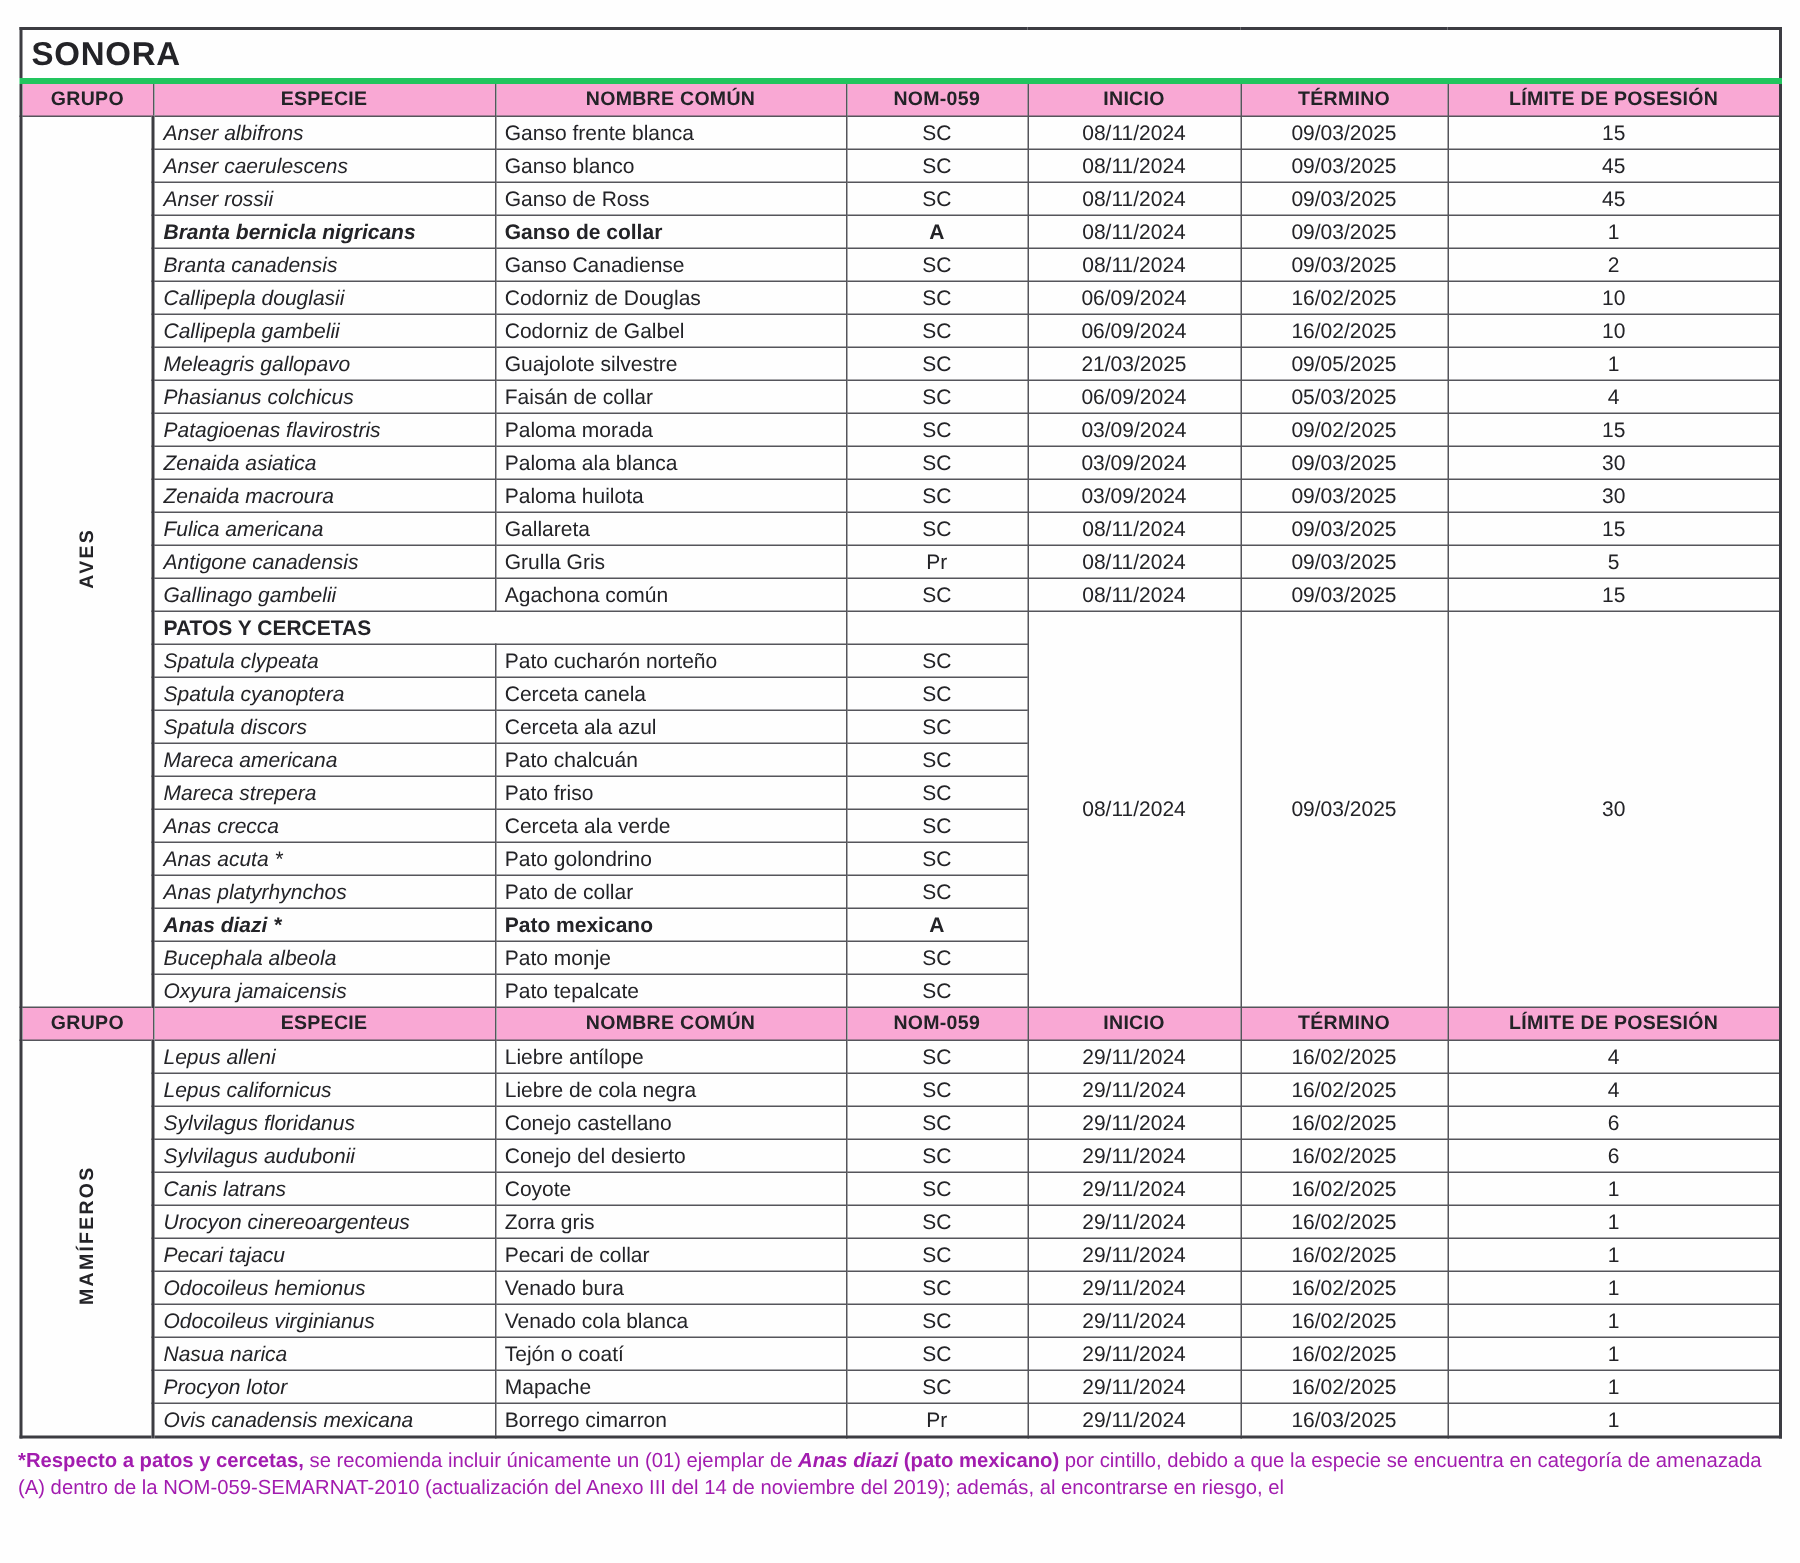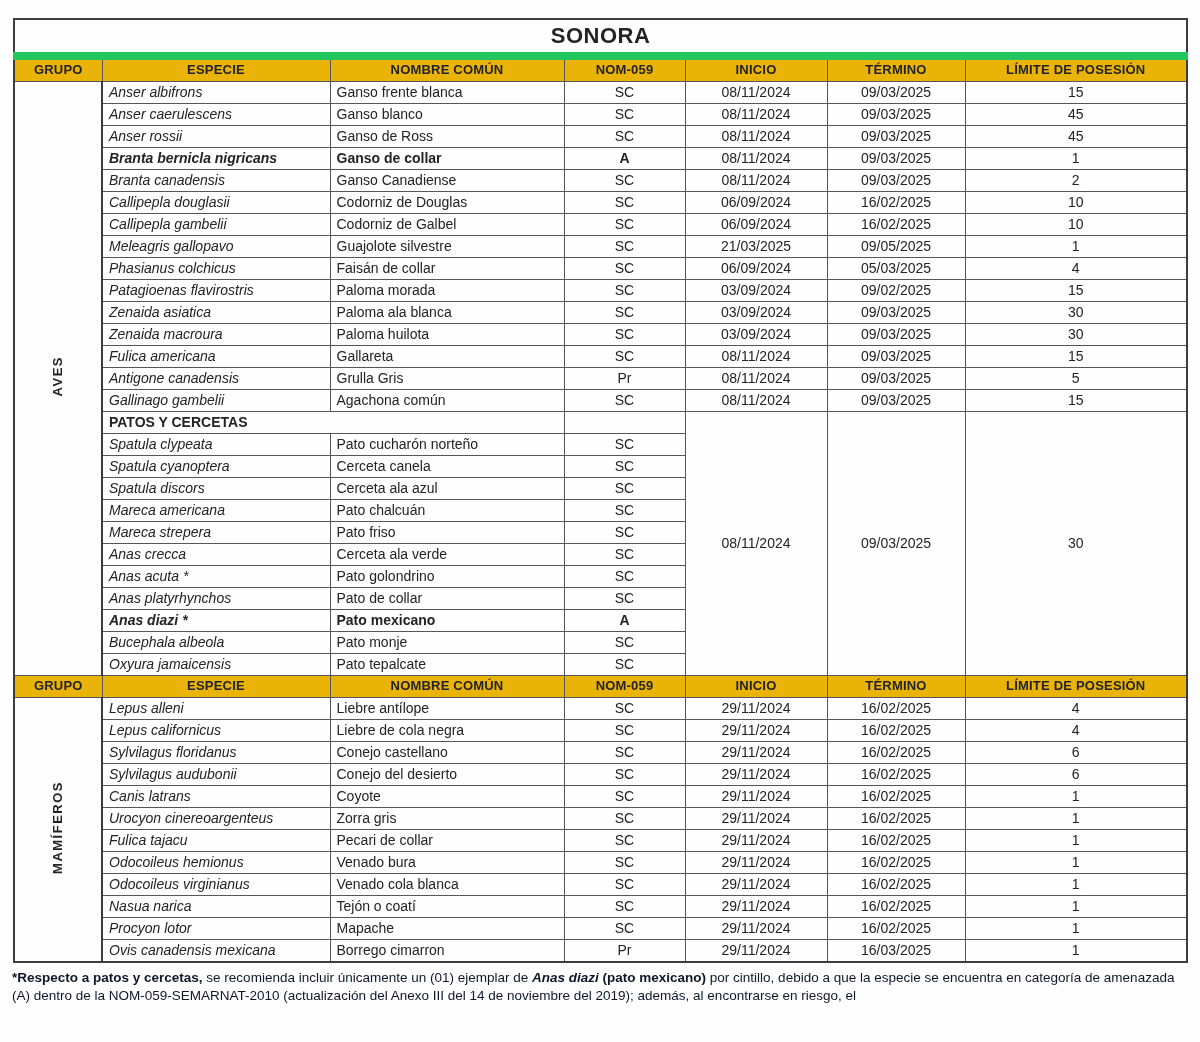--- a/index.html
+++ b/index.html
@@ -1,29 +1,29 @@
 <!DOCTYPE html>
 <html><head>
 <meta charset="utf-8">
 <style>
   html,body{margin:0;padding:0;background:#ffffff;}
   body{width:1200px;height:1042px;font-family:"Liberation Sans","DejaVu Sans",sans-serif;color:#232327;}
   .page{position:relative;width:1200px;height:1042px;background:#fefefe;overflow:hidden;}
   table.main{border-collapse:collapse;table-layout:fixed;width:1173px;margin:18px 0 0 13px;border:2px solid #3c3c42;}
   td,th{border:1px solid #55555b;font-size:14px;line-height:1.12;padding:2px 6px;height:17px;overflow:hidden;white-space:nowrap;vertical-align:middle;}
-  td.title-cell{font-size:22px;font-weight:bold;text-align:center;height:28px;letter-spacing:0.5px;border-bottom:8px solid #22c55e;}
-  th.hdr{font-weight:bold;font-size:13px;text-align:center;background:#eab308;letter-spacing:0.2px;}
+  td.title-cell{font-size:22px;font-weight:bold;height:28px;letter-spacing:0.5px;border-bottom:4px solid #22c55e;}
+  th.hdr{font-weight:bold;font-size:13px;text-align:center;background:#f9a8d4;letter-spacing:0.2px;}
   td.especie{font-style:italic;margin-left:12px;}
   td.center{text-align:center;}
   td.group-cell{text-align:center;vertical-align:middle;border-right:2px solid #3c3c42;}
   .vlabel{writing-mode:vertical-rl;transform:rotate(180deg);font-weight:bold;font-size:13px;letter-spacing:1.5px;display:inline-block;}
   td.section-cell{font-weight:bold;text-align:left;font-size:14px;}
   tr.bold-row td.especie, tr.bold-row td.comun, tr.bold-row td.nom{font-weight:bold;}
   td.merged{ text-align:center;vertical-align:middle;}
-  .footnote{width:1176px;margin:6px 0 0 12px;font-size:13.5px;line-height:1.32;color:#0f172a;}
+  .footnote{width:1176px;margin:6px 0 0 12px;font-size:13.5px;line-height:1.32;color:#a21caf;}
   .footnote .fb{font-weight:bold;}
   .footnote .fi{font-style:italic;}
 </style>
 </head>
 <body>
 
 <div class="page">
   <table class="main">
     <colgroup>
       <col style="width:88px">
@@ -282,21 +282,21 @@
         </tr>
         <tr>
           <td class="especie">Urocyon cinereoargenteus</td>
           <td class="comun">Zorra gris</td>
           <td class="nom center">SC</td>
           <td class="center">29/11/2024</td>
           <td class="center">16/02/2025</td>
           <td class="center">1</td>
         </tr>
         <tr>
-          <td class="especie">Fulica tajacu</td>
+          <td class="especie">Pecari tajacu</td>
           <td class="comun">Pecari de collar</td>
           <td class="nom center">SC</td>
           <td class="center">29/11/2024</td>
           <td class="center">16/02/2025</td>
           <td class="center">1</td>
         </tr>
         <tr>
           <td class="especie">Odocoileus hemionus</td>
           <td class="comun">Venado bura</td>
           <td class="nom center">SC</td>

